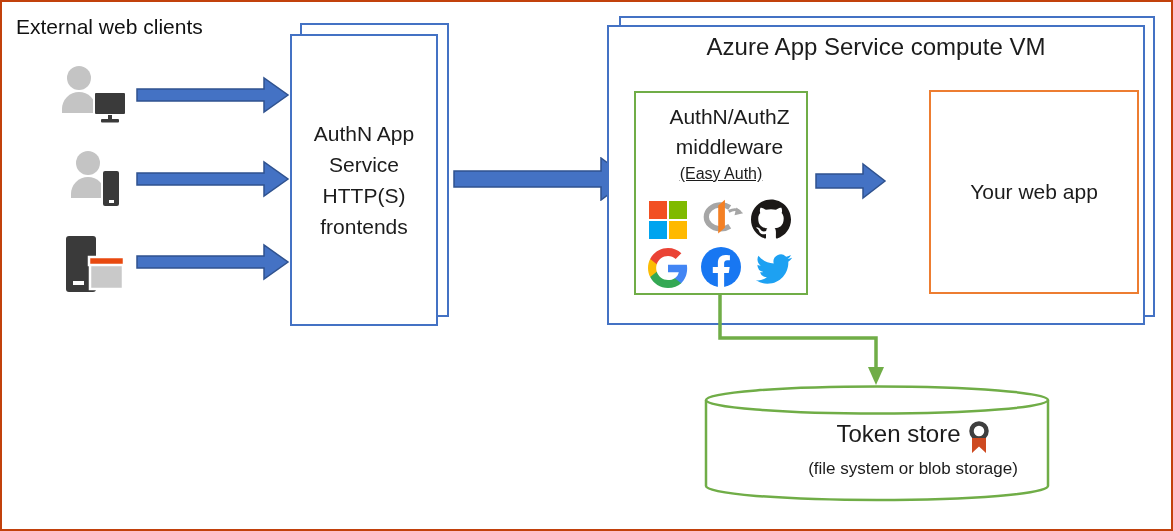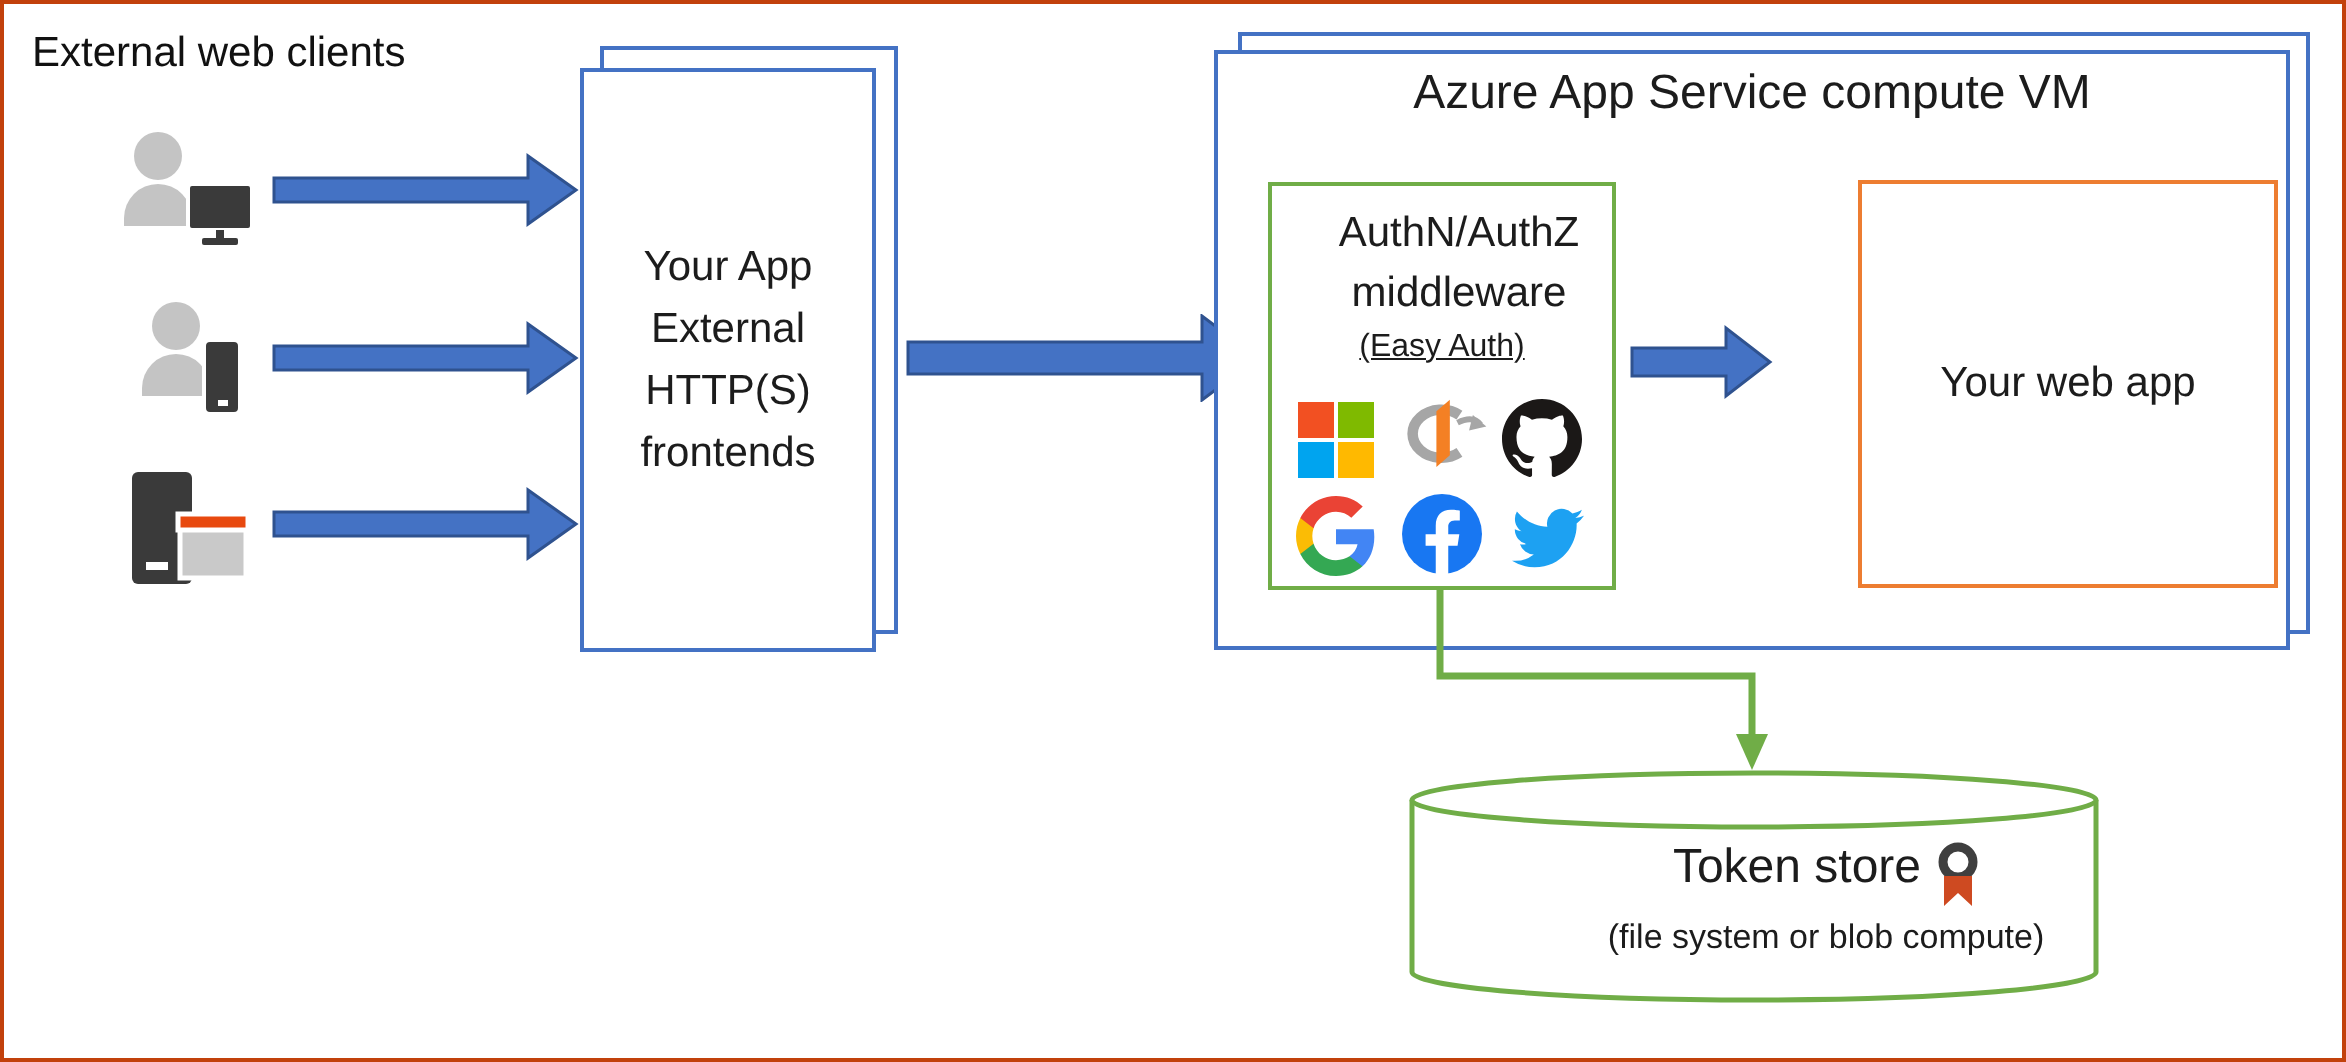--- a/index.html
+++ b/index.html
@@ -88,22 +88,22 @@
   </svg>
   <svg class="abs" style="left:134px;top:157px" width="155" height="40" viewBox="0 0 155 40">
     <polygon points="1,14 128,14 128,3 152,20 128,37 128,26 1,26" fill="#4472C4" stroke="#2F528F" stroke-width="1.5"></polygon>
   </svg>
   <svg class="abs" style="left:134px;top:240px" width="155" height="40" viewBox="0 0 155 40">
     <polygon points="1,14 128,14 128,3 152,20 128,37 128,26 1,26" fill="#4472C4" stroke="#2F528F" stroke-width="1.5"></polygon>
   </svg>
 
   <div class="blue-box fe-back"></div>
   <div class="blue-box fe-front">
-    <div>Your App</div>
-    <div>External</div>
+    <div>AuthN App</div>
+    <div>Service</div>
     <div>HTTP(S)</div>
     <div>frontends</div>
   </div>
 
   <svg class="abs" style="left:451px;top:155px" width="178" height="44" viewBox="0 0 178 44">
     <polygon points="1,14 148,14 148,1 176,22 148,43 148,30 1,30" fill="#4472C4" stroke="#2F528F" stroke-width="1.5"></polygon>
   </svg>
 
   <div class="blue-box vm-back"></div>
   <div class="blue-box vm-front"></div>
@@ -168,16 +168,16 @@
   </svg>
 
   <div class="abs token-text">
     <span class="token-title">
       <span>Token store</span>
       <svg width="22" height="36" viewBox="0 0 22 36">
         <circle cx="11" cy="11" r="7.5" fill="none" stroke="#3F3F3F" stroke-width="4.5"></circle>
         <polygon points="4,18 18,18 18,33 11,26.5 4,33" fill="#CE4A21"></polygon>
       </svg>
     </span>
-    <div class="token-sub">(file system or blob compute)</div>
+    <div class="token-sub">(file system or blob storage)</div>
   </div>
 
 </div>
 
 </body></html>

